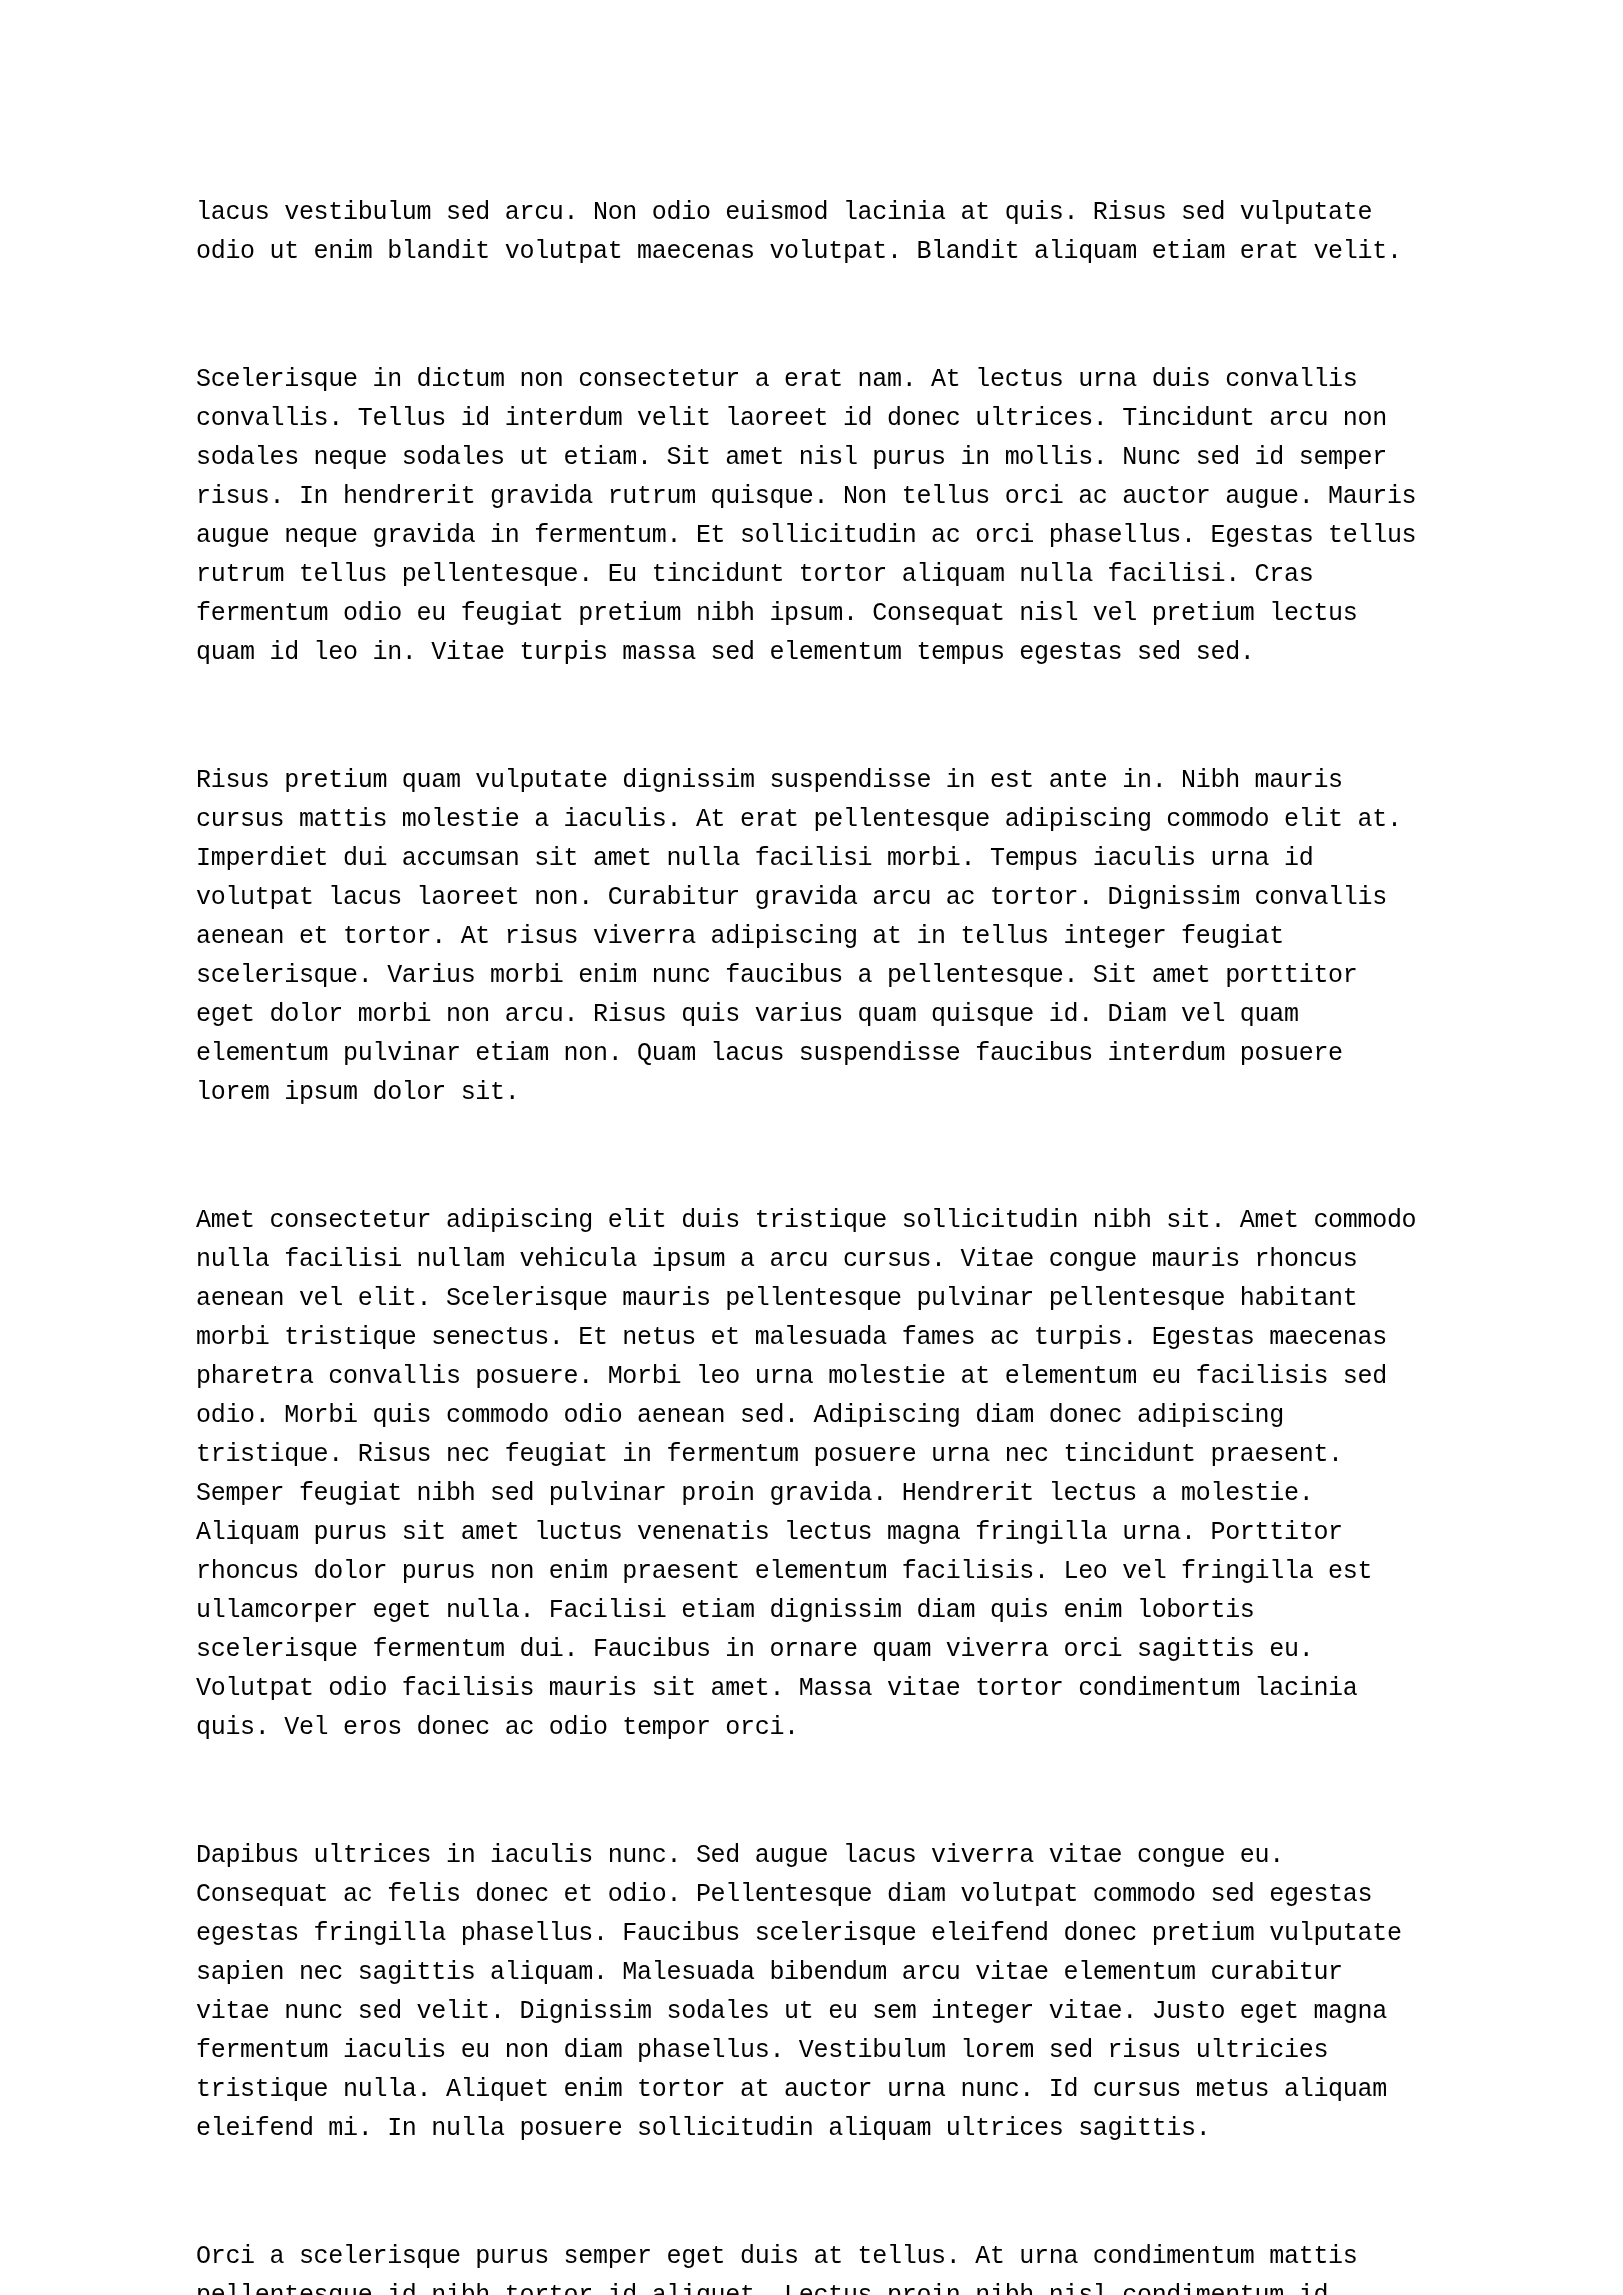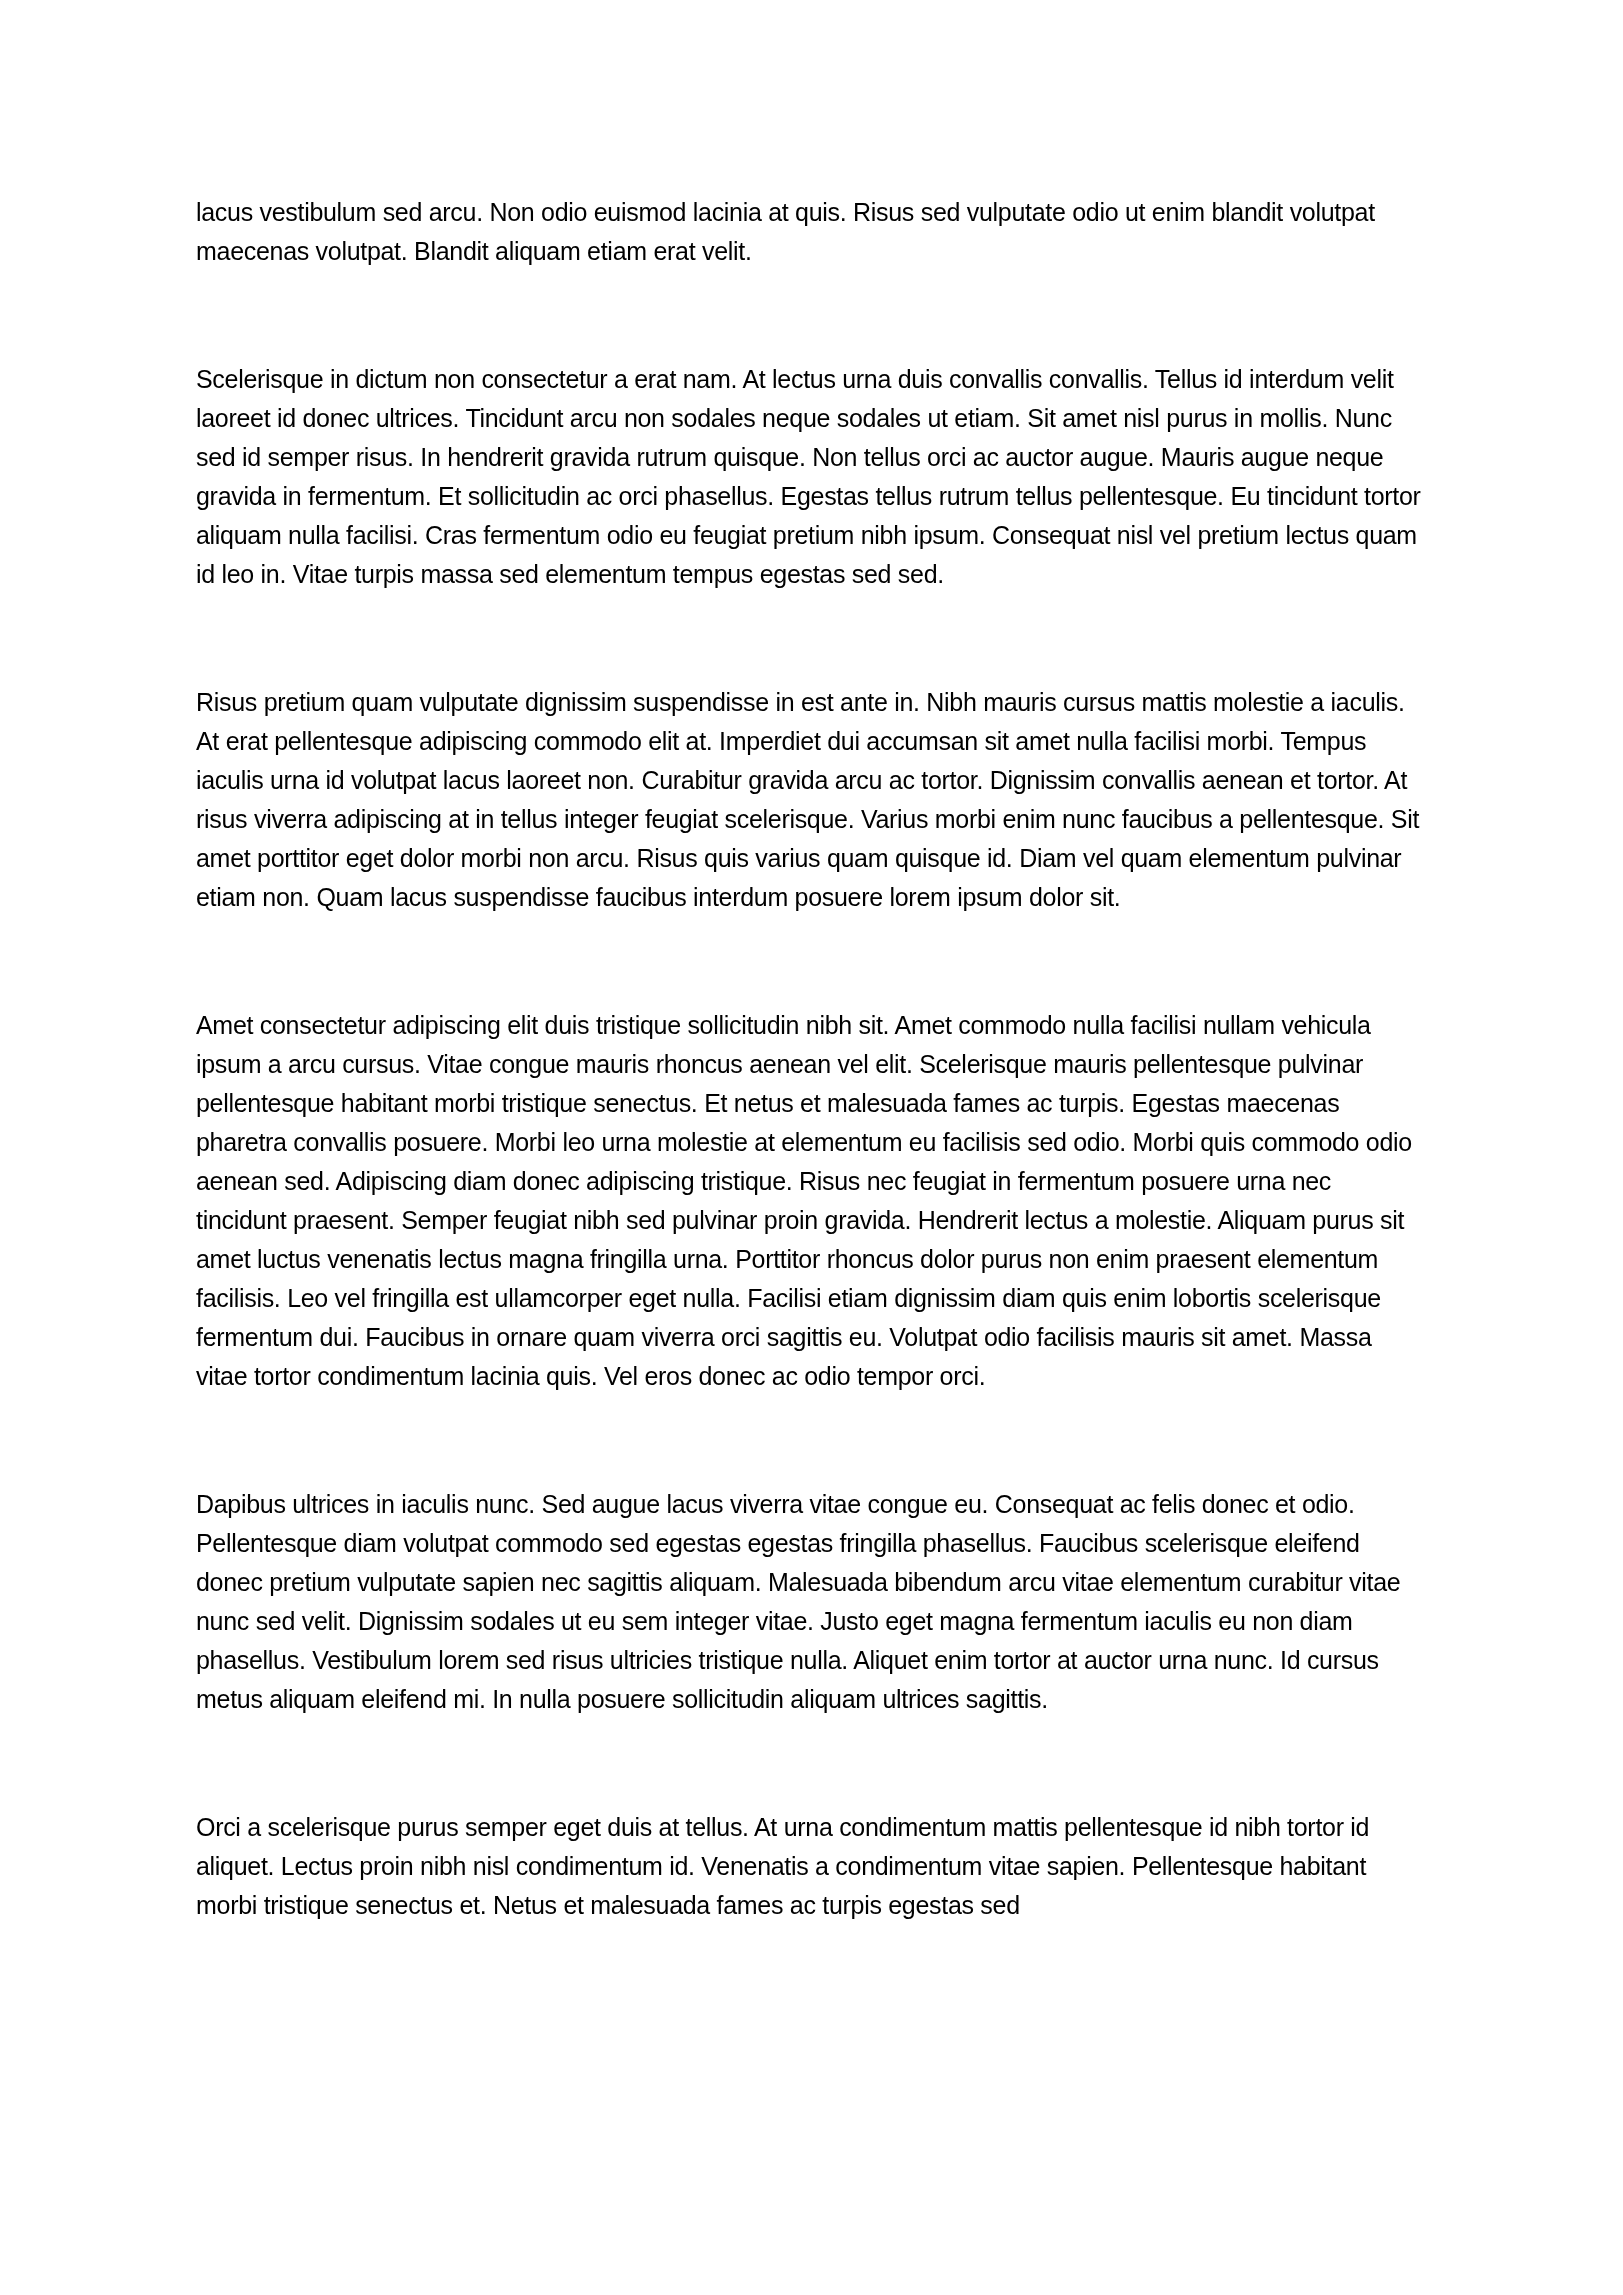--- a/index.html
+++ b/index.html
@@ -34,21 +34,21 @@
     margin: 0 0 89px 0;
     padding: 0;
   }
   .content p:last-child {
     margin-bottom: 8px;
   }
 </style>
 </head>
 <body>
 
-<div class="page" style="background: rgb(255, 255, 255);">
+<div class="page" style="background: rgb(255, 255, 255); font-family: Liberation Mono, monospace;">
   <main class="content" style="color: rgb(0, 0, 0);">
       <p>lacus vestibulum sed arcu. Non odio euismod lacinia at quis. Risus sed vulputate odio ut enim blandit volutpat maecenas volutpat. Blandit aliquam etiam erat velit.</p>
       <p>Scelerisque in dictum non consectetur a erat nam. At lectus urna duis convallis convallis. Tellus id interdum velit laoreet id donec ultrices. Tincidunt arcu non sodales neque sodales ut etiam. Sit amet nisl purus in mollis. Nunc sed id semper risus. In hendrerit gravida rutrum quisque. Non tellus orci ac auctor augue. Mauris augue neque gravida in fermentum. Et sollicitudin ac orci phasellus. Egestas tellus rutrum tellus pellentesque. Eu tincidunt tortor aliquam nulla facilisi. Cras fermentum odio eu feugiat pretium nibh ipsum. Consequat nisl vel pretium lectus quam id leo in. Vitae turpis massa sed elementum tempus egestas sed sed.</p>
       <p>Risus pretium quam vulputate dignissim suspendisse in est ante in. Nibh mauris cursus mattis molestie a iaculis. At erat pellentesque adipiscing commodo elit at. Imperdiet dui accumsan sit amet nulla facilisi morbi. Tempus iaculis urna id volutpat lacus laoreet non. Curabitur gravida arcu ac tortor. Dignissim convallis aenean et tortor. At risus viverra adipiscing at in tellus integer feugiat scelerisque. Varius morbi enim nunc faucibus a pellentesque. Sit amet porttitor eget dolor morbi non arcu. Risus quis varius quam quisque id. Diam vel quam elementum pulvinar etiam non. Quam lacus suspendisse faucibus interdum posuere lorem ipsum dolor sit.</p>
       <p>Amet consectetur adipiscing elit duis tristique sollicitudin nibh sit. Amet commodo nulla facilisi nullam vehicula ipsum a arcu cursus. Vitae congue mauris rhoncus aenean vel elit. Scelerisque mauris pellentesque pulvinar pellentesque habitant morbi tristique senectus. Et netus et malesuada fames ac turpis. Egestas maecenas pharetra convallis posuere. Morbi leo urna molestie at elementum eu facilisis sed odio. Morbi quis commodo odio aenean sed. Adipiscing diam donec adipiscing tristique. Risus nec feugiat in fermentum posuere urna nec tincidunt praesent. Semper feugiat nibh sed pulvinar proin gravida. Hendrerit lectus a molestie. Aliquam purus sit amet luctus venenatis lectus magna fringilla urna. Porttitor rhoncus dolor purus non enim praesent elementum facilisis. Leo vel fringilla est ullamcorper eget nulla. Facilisi etiam dignissim diam quis enim lobortis scelerisque fermentum dui. Faucibus in ornare quam viverra orci sagittis eu. Volutpat odio facilisis mauris sit amet. Massa vitae tortor condimentum lacinia quis. Vel eros donec ac odio tempor orci.</p>
       <p>Dapibus ultrices in iaculis nunc. Sed augue lacus viverra vitae congue eu. Consequat ac felis donec et odio. Pellentesque diam volutpat commodo sed egestas egestas fringilla phasellus. Faucibus scelerisque eleifend donec pretium vulputate sapien nec sagittis aliquam. Malesuada bibendum arcu vitae elementum curabitur vitae nunc sed velit. Dignissim sodales ut eu sem integer vitae. Justo eget magna fermentum iaculis eu non diam phasellus. Vestibulum lorem sed risus ultricies tristique nulla. Aliquet enim tortor at auctor urna nunc. Id cursus metus aliquam eleifend mi. In nulla posuere sollicitudin aliquam ultrices sagittis.</p>
       <p>Orci a scelerisque purus semper eget duis at tellus. At urna condimentum mattis pellentesque id nibh tortor id aliquet. Lectus proin nibh nisl condimentum id. Venenatis a condimentum vitae sapien. Pellentesque habitant morbi tristique senectus et. Netus et malesuada fames ac turpis egestas sed</p>
     </main>
 </div>
 

